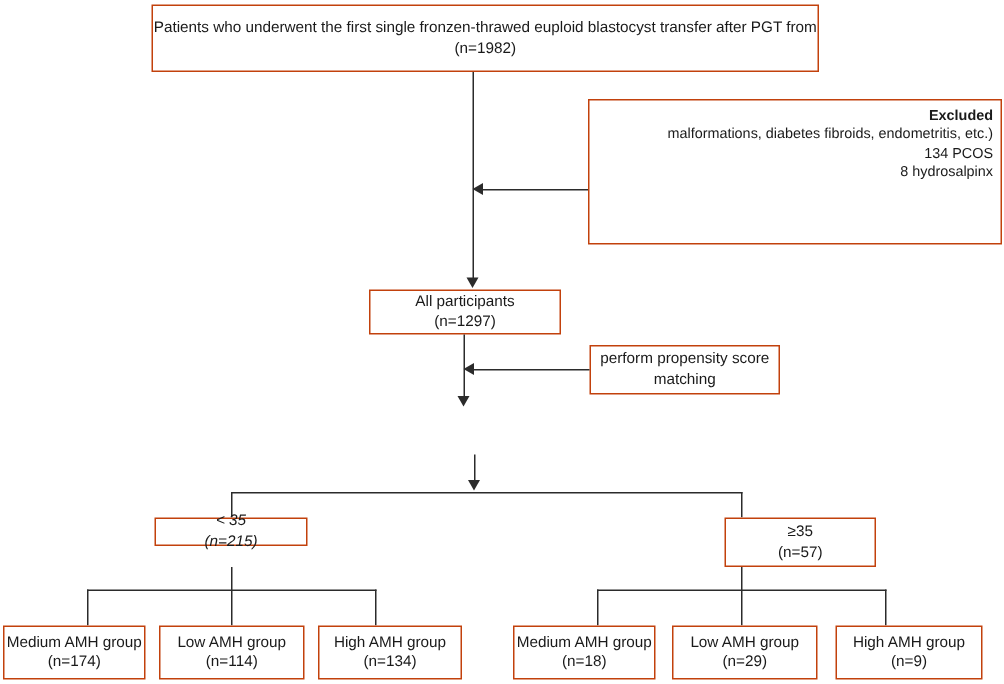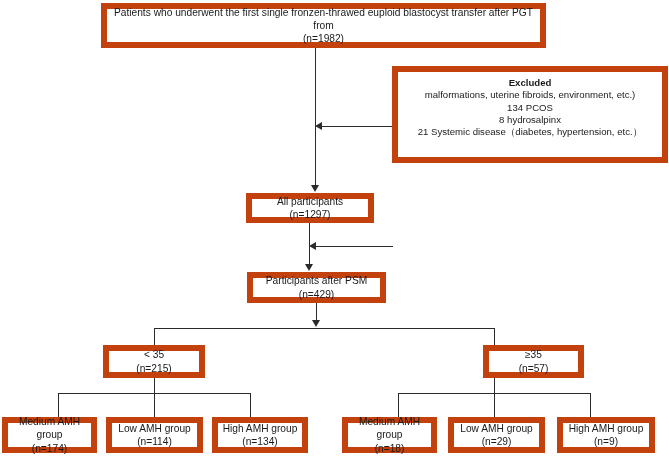--- a/index.html
+++ b/index.html
@@ -11,32 +11,32 @@
     position: relative;
     width: 669px;
     height: 456px;
     background: #ffffff;
     font-family: "Liberation Sans", sans-serif;
     overflow: hidden;
   }
   .box {
     position: absolute;
     box-sizing: border-box;
-    border: 6px solid #c2410c;
+    border: 1px solid #c2410c;
     background: #ffffff;
     display: flex;
     flex-direction: column;
     align-items: center;
     justify-content: center;
     text-align: center;
     color: #1a1a1a;
     line-height: 1.28;
   }
   .box.left-align {
-    align-items: center;
+    align-items: flex-end;
     text-align: left;
     justify-content: flex-start;
   }
   .line {
     position: absolute;
     background: #2b2b2b;
   }
   .vline { width: 1px; }
   .hline { height: 1px; }
   .arrow-down {
@@ -69,52 +69,51 @@
   <div class="box t11" style="left:101px; top:3px; width:445px; height:45px;">
     <span>Patients who underwent the first single fronzen-thrawed euploid blastocyst transfer after PGT from</span>
     <span>(n=1982)</span>
   </div>
 
   <div class="line vline" style="left:315px; top:48px; height:138px;"></div>
   <div class="arrow-down" style="left:311px; top:185px;"></div>
 
   <div class="box left-align t10 pad-h" style="left:392px; top:66px; width:276px; height:97px; padding-top:5px;">
     <span class="exc-line ttl">Excluded</span>
-    <span class="exc-line">malformations, uterine fibroids, environment, etc.)</span>
+    <span class="exc-line">malformations, diabetes fibroids, endometritis, etc.)</span>
     <span class="exc-line">134 PCOS</span>
     <span class="exc-line">8 hydrosalpinx</span>
-    <span class="exc-line">21 Systemic disease（diabetes, hypertension, etc.）</span>
   </div>
 
   <div class="line hline" style="left:322px; top:126px; width:70px;"></div>
   <div class="arrow-left" style="left:315px; top:122px;"></div>
 
   <div class="box t11" style="left:246px; top:193px; width:128px; height:30px;">
     <span>All participants</span>
     <span>(n=1297)</span>
   </div>
 
   <div class="line vline" style="left:309px; top:223px; height:42px;"></div>
   <div class="arrow-down" style="left:305px; top:264px;"></div>
 
+  <div class="box t11" style="left:393px; top:230px; width:127px; height:33px;">
+    <span>perform propensity score</span>
+    <span>matching</span>
+  </div>
   <div class="line hline" style="left:316px; top:246px; width:77px;"></div>
   <div class="arrow-left" style="left:309px; top:242px;"></div>
 
-  <div class="box t11" style="left:247px; top:272px; width:139px; height:31px;">
-    <span>Participants after PSM</span>
-    <span>(n=429)</span>
-  </div>
 
   <div class="line vline" style="left:316px; top:303px; height:19px;"></div>
   <div class="arrow-down" style="left:312px; top:320px;"></div>
   <div class="line hline" style="left:154px; top:328px; width:341px;"></div>
   <div class="line vline" style="left:154px; top:328px; height:17px;"></div>
   <div class="line vline" style="left:494px; top:328px; height:17px;"></div>
 
-  <div class="box t11" style="left:103px; top:345px; width:102px; height:33px;">
+  <div class="box t11" style="left:103px; top:345px; width:102px; height:19px;font-style:italic;">
     <span>&lt; 35</span>
     <span>(n=215)</span>
   </div>
   <div class="box t11" style="left:444px; top:345px; width:101px; height:33px;margin-left:39px;">
     <span>≥35</span>
     <span>(n=57)</span>
   </div>
 
   <div class="line vline" style="left:154px; top:378px; height:39px;"></div>
   <div class="line hline" style="left:58px; top:393px; width:193px;"></div>

